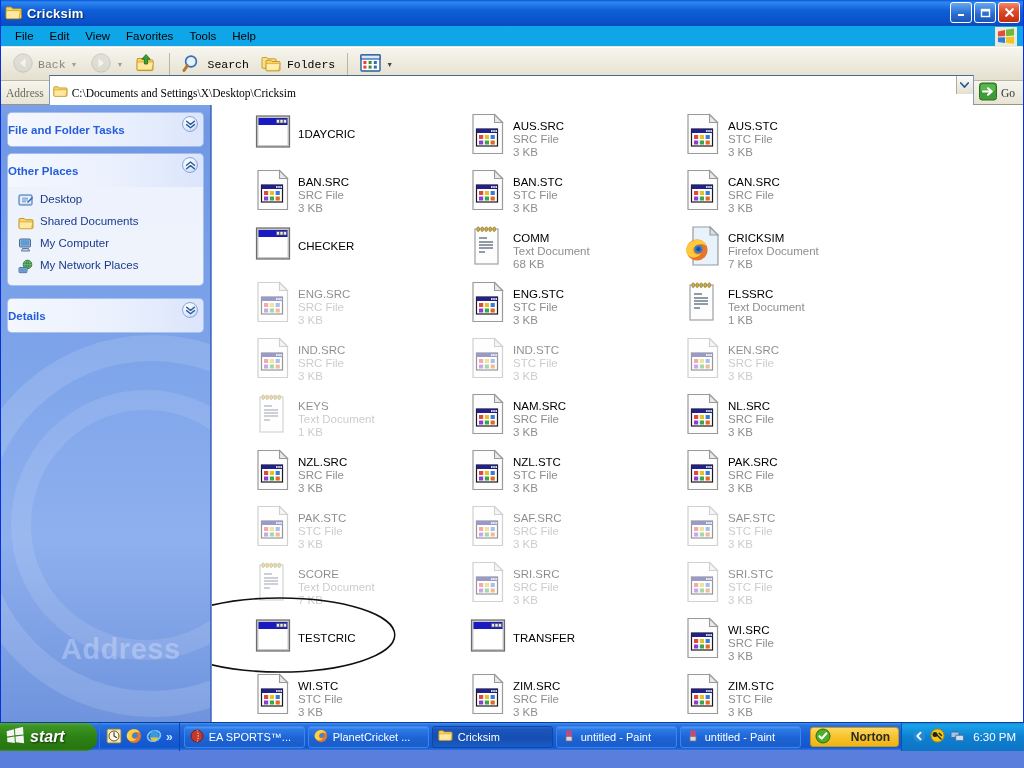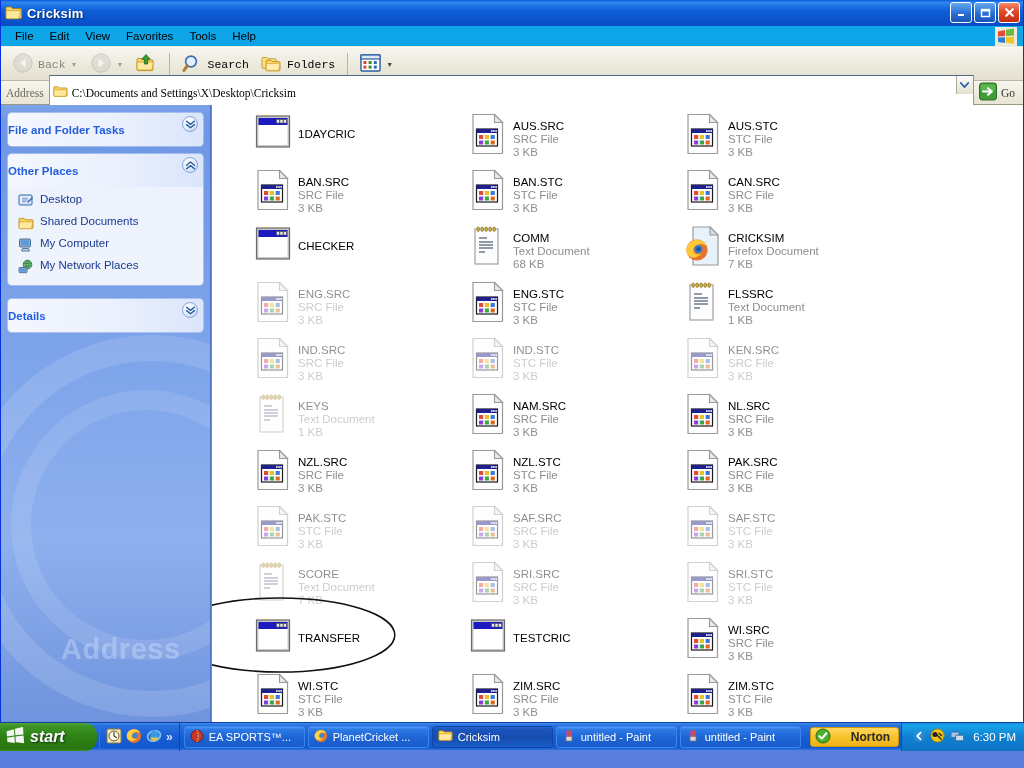--- a/index.html
+++ b/index.html
@@ -1109,36 +1109,36 @@
     <rect x="1.5" y="3" width="33" height="31" fill="#c8c8c8" stroke="#6a6a6a" stroke-width="1.2"></rect>
     <rect x="3.5" y="5" width="29" height="7" fill="#1a1ac0"></rect>
     <g fill="#e8e8e8" stroke="#555" stroke-width=".6">
       <rect x="21.5" y="6.6" width="3" height="3.4"></rect>
                   <rect x="25" y="6.6" width="3" height="3.4"></rect>
                   <rect x="28.5" y="6.6" width="3" height="3.4"></rect>
     </g>
     <rect x="3.5" y="12" width="29" height="20" fill="#ffffff"></rect>
   </svg></div>
             <div class="file-meta">
-              <div class="f-name">TRANSFER</div>
+              <div class="f-name">TESTCRIC</div>
             </div>
           </div>
           <div class="file-item app">
             <div class="file-icon"><svg width="38" height="40" viewBox="0 0 38 40">
     <rect x="1.5" y="3" width="33" height="31" fill="#c8c8c8" stroke="#6a6a6a" stroke-width="1.2"></rect>
     <rect x="3.5" y="5" width="29" height="7" fill="#1a1ac0"></rect>
     <g fill="#e8e8e8" stroke="#555" stroke-width=".6">
       <rect x="21.5" y="6.6" width="3" height="3.4"></rect>
                   <rect x="25" y="6.6" width="3" height="3.4"></rect>
                   <rect x="28.5" y="6.6" width="3" height="3.4"></rect>
     </g>
     <rect x="3.5" y="12" width="29" height="20" fill="#ffffff"></rect>
   </svg></div>
             <div class="file-meta">
-              <div class="f-name">TESTCRIC</div>
+              <div class="f-name">TRANSFER</div>
             </div>
           </div>
           <div class="file-item">
             <div class="file-icon"><svg width="36" height="42" viewBox="0 0 36 42">
     <path d="M3 1.5 h21.5 L32.5 9.5 V40.5 H3 Z" fill="#fdfdfd" stroke="#9a9a9a" stroke-width="1.2"></path>
     <path d="M24.5 1.5 L32.5 9.5 H24.5 Z" fill="#e9e9e9" stroke="#9a9a9a" stroke-width="1.1"></path>
     <rect x="6.5" y="16" width="21" height="17" fill="#ffffff" stroke="#1a1a1a" stroke-width="1.2"></rect>
     <rect x="6.5" y="16" width="21" height="4" fill="#20208c"></rect>
     <g fill="#ffffff">
                   <rect x="21" y="17.2" width="1.6" height="1.6"></rect>

